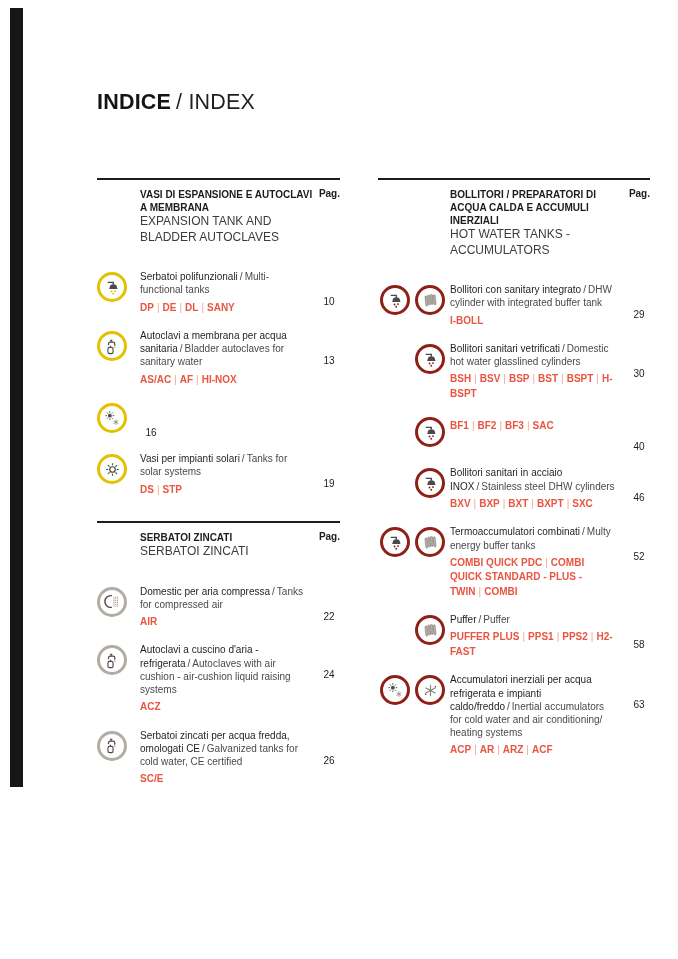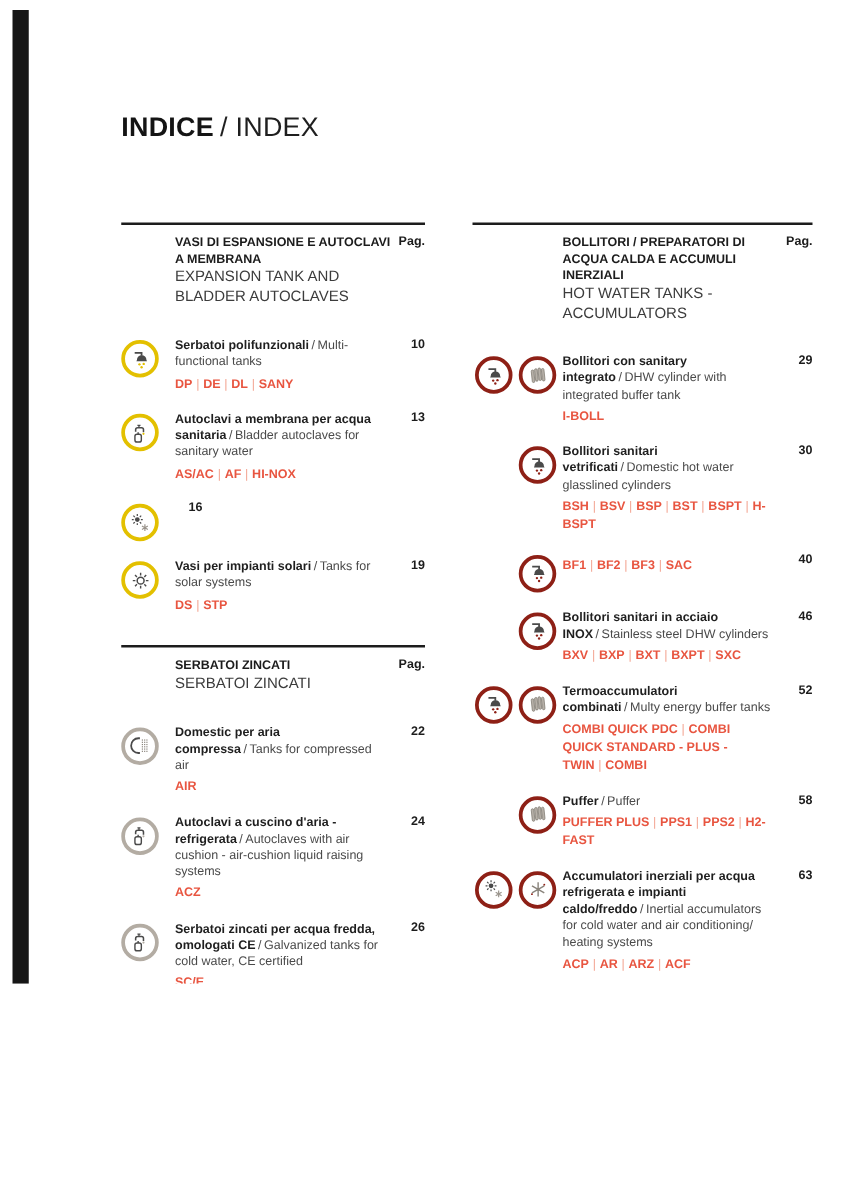--- a/index.html
+++ b/index.html
@@ -26,25 +26,25 @@
   .pag{font-weight:700;font-size:10px;color:#1c1c1c;white-space:nowrap;}
 
   .item{display:flex;align-items:flex-start;margin-top:14px;}
   .item.first{margin-top:25px;}
   .icons{width:43px;flex:none;display:flex;gap:5px;padding-top:2px;box-sizing:border-box;}
   .col-right .icons{width:72px;justify-content:flex-end;padding-right:5px;}
   .ring{width:24px;height:24px;border-radius:50%;border:3.5px solid #000;background:#fff;flex:none;display:flex;align-items:center;justify-content:center;}
   .ring svg{width:19px;height:19px;display:block;}
   .body{flex:1;min-width:0;padding-right:10px;}
   .i-title{font-size:10px;line-height:1.32;color:#4a4a4a;}
-  .i-bold{font-weight:700;color:#1f1f1f;}
+  .i-bold{font-weight:400;color:#1f1f1f;}
   .i-sep{margin:0 2px;color:#4a4a4a;}
   .codes{margin-top:4px;font-size:10px;font-weight:700;line-height:1.45;color:#e85540;}
   .pipe{font-weight:400;margin:0 3px;color:#f3a795;}
-  .pagenum{flex:none;width:22px;text-align:right;font-weight:700;font-size:10px;color:#1c1c1c;}
+  .pagenum{flex:none;width:22px;text-align:center;font-weight:400;font-size:10px;color:#1c1c1c;margin-top:26px;}
 
   .footer-page{position:absolute;left:0;right:0;top:918px;text-align:center;font-size:9px;font-weight:700;color:#1c1c1c;}
 </style>
 </head>
 <body>
 
 <div class="page">
   <div class="spine-bar"></div>
   <h1 class="title">
     <span>INDICE</span><span class="t-reg">/ INDEX</span>

